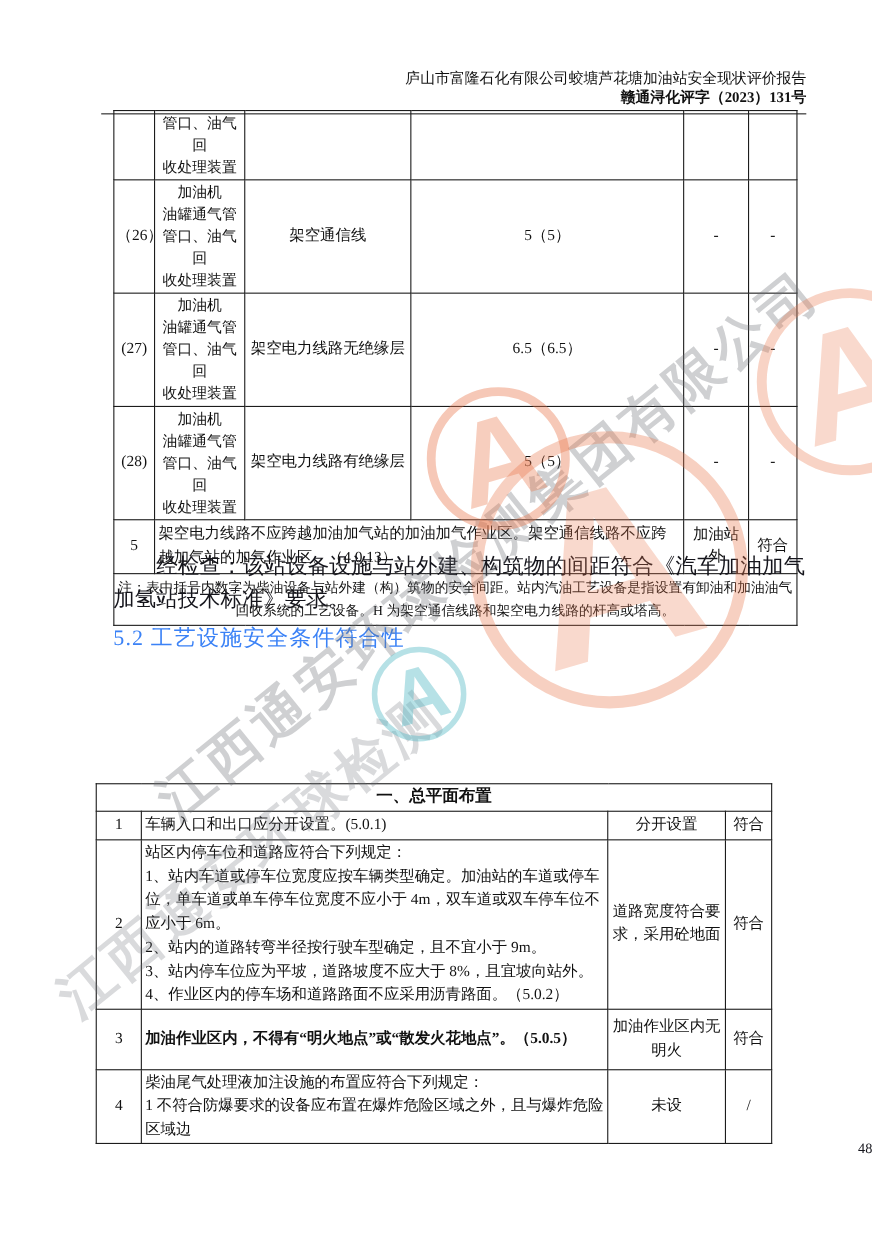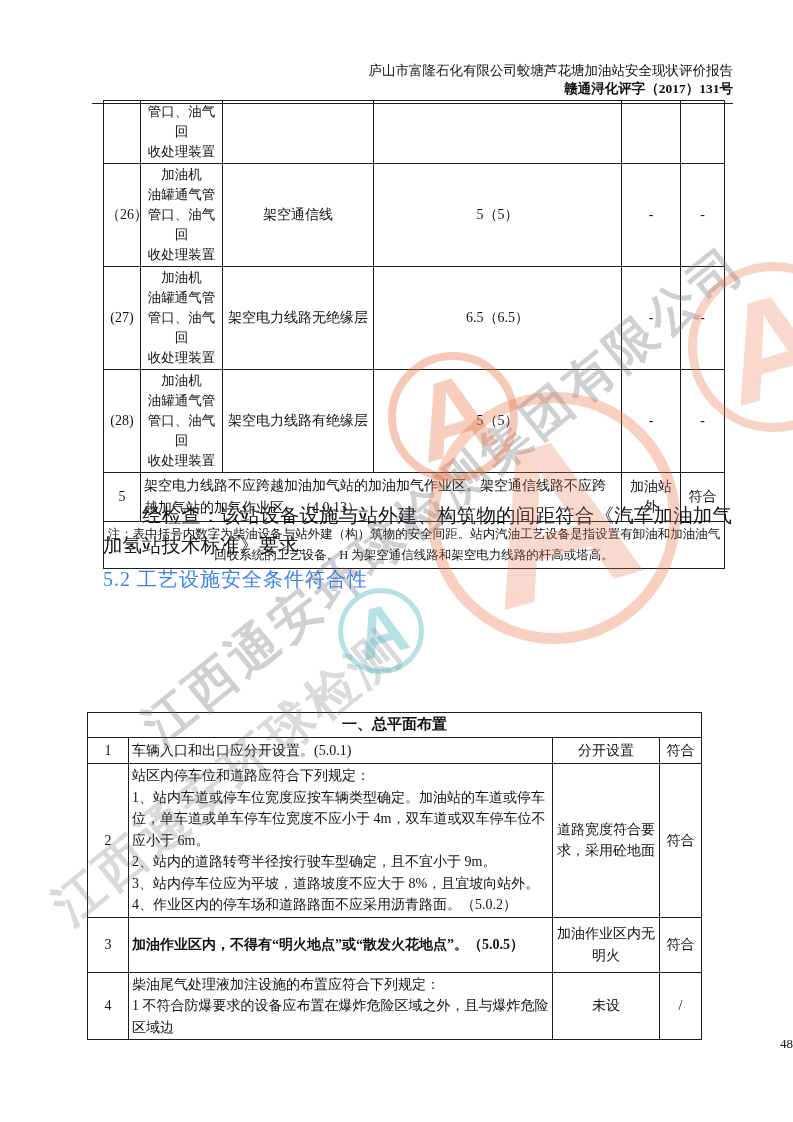--- a/index.html
+++ b/index.html
@@ -75,21 +75,21 @@
              border:9px solid rgba(233,118,74,0.32); }
   .stamp-4 span { font-size:140px; color:rgba(233,118,74,0.28); }
 </style>
 </head>
 <body>
 
 <div class="page">
 
   <div class="doc-header">
     <span class="hr-left">庐山市富隆石化有限公司蛟塘芦花塘加油站安全现状评价报告</span>
-    <span class="hr-right">赣通浔化评字（2017）131号</span>
+    <span class="hr-right">赣通浔化评字（2023）131号</span>
   </div>
 
   <table id="table1">
     <colgroup>
       <col style="width:37px">
         <col style="width:82px">
         <col style="width:151px">
       <col style="width:248px">
         <col style="width:59px">
         <col style="width:44px">

